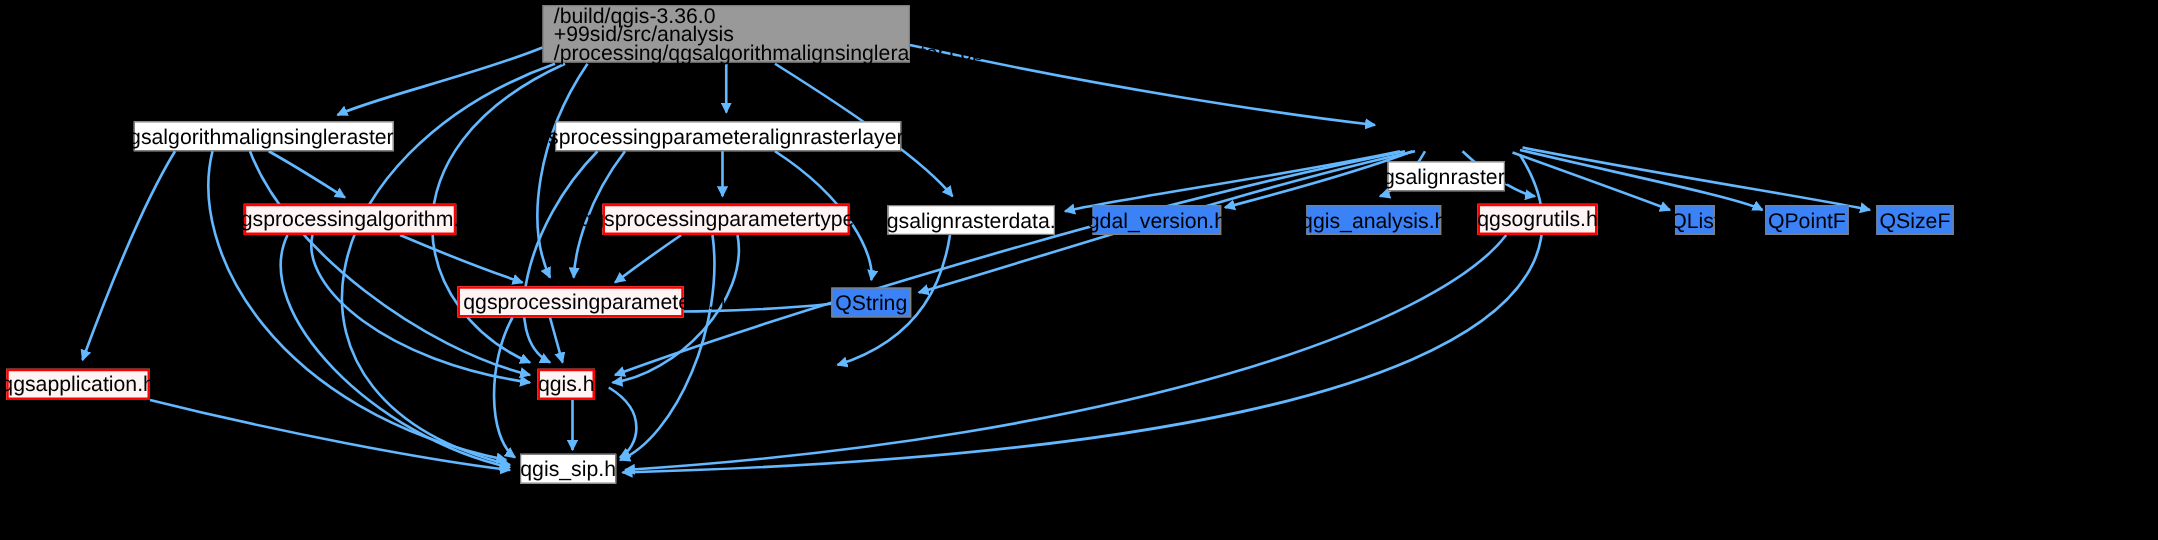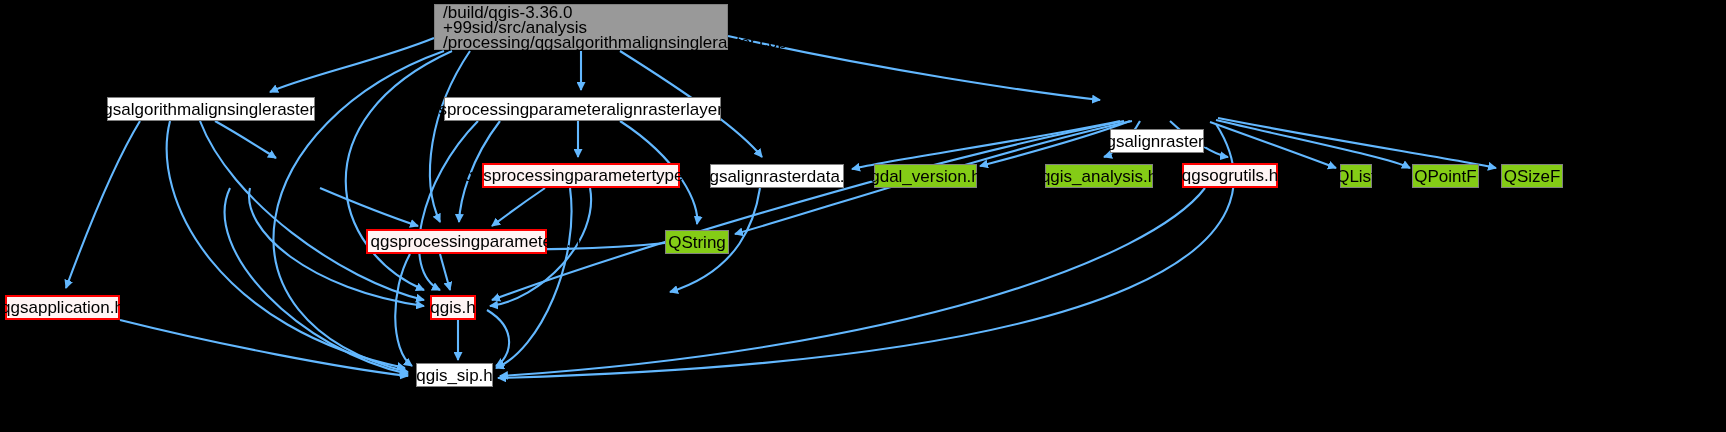--- a/index.html
+++ b/index.html
@@ -41,21 +41,21 @@
     color: #000000;
     justify-content: flex-start;
     text-align: left;
     padding-left: 8px;
   }
   .node.plain {
     background: #ffffff;
     border: 1px solid #808080;
   }
   .node.grey {
-    background: #84cc16;
+    background: #3b82f6;
     border: 1px solid #808080;
   }
   .node.red {
     background: #fff4f4;
     border: 2px solid #ff0000;
   }
 </style>
 </head>
 <body>
 
@@ -121,20 +121,21 @@
       <path d="M487,310 C520,330 510,358 496,366"></path>
     </g>
   </svg>
 
   <div class="node root" style="left: 434px; top: 4px; width: 294px; height: 46px;">/build/qgis-3.36.0
 +99sid/src/analysis
 /processing/qgsalgorithmalignsingleraster.cpp</div>
   <div class="node plain" style="left: 444px; top: 97px; width: 277px; height: 24px;">qgsprocessingparameteralignrasterlayers.h</div>
   <div class="node plain" style="left: 107px; top: 97px; width: 208px; height: 24px;">qgsalgorithmalignsingleraster.h</div>
   <div class="node plain" style="left: 1110px; top: 97px; width: 94px; height: 24px; margin-top: 32px;">qgsalignraster.h</div>
+  <div class="node red" style="left: 195px; top: 163px; width: 170px; height: 25px;">qgsprocessingalgorithm.h</div>
   <div class="node red" style="left: 482px; top: 163px; width: 198px; height: 25px;">qgsprocessingparametertype.h</div>
   <div class="node plain" style="left: 710px; top: 164px; width: 134px; height: 24px;">qgsalignrasterdata.h</div>
   <div class="node grey" style="left: 874px; top: 164px; width: 103px; height: 24px;">gdal_version.h</div>
   <div class="node grey" style="left: 1045px; top: 164px; width: 108px; height: 24px;">qgis_analysis.h</div>
   <div class="node red" style="left: 1182px; top: 163px; width: 96px; height: 25px;">qgsogrutils.h</div>
   <div class="node grey" style="left: 1340px; top: 164px; width: 32px; height: 24px;">QList</div>
   <div class="node grey" style="left: 1412px; top: 164px; width: 67px; height: 24px;">QPointF</div>
   <div class="node grey" style="left: 1501px; top: 164px; width: 62px; height: 24px;">QSizeF</div>
   <div class="node red" style="left: 366px; top: 229px; width: 181px; height: 25px; padding-left: 38px;">qgsprocessingparameters.h</div>
   <div class="node grey" style="left: 665px; top: 230px; width: 64px; height: 24px;">QString</div>

